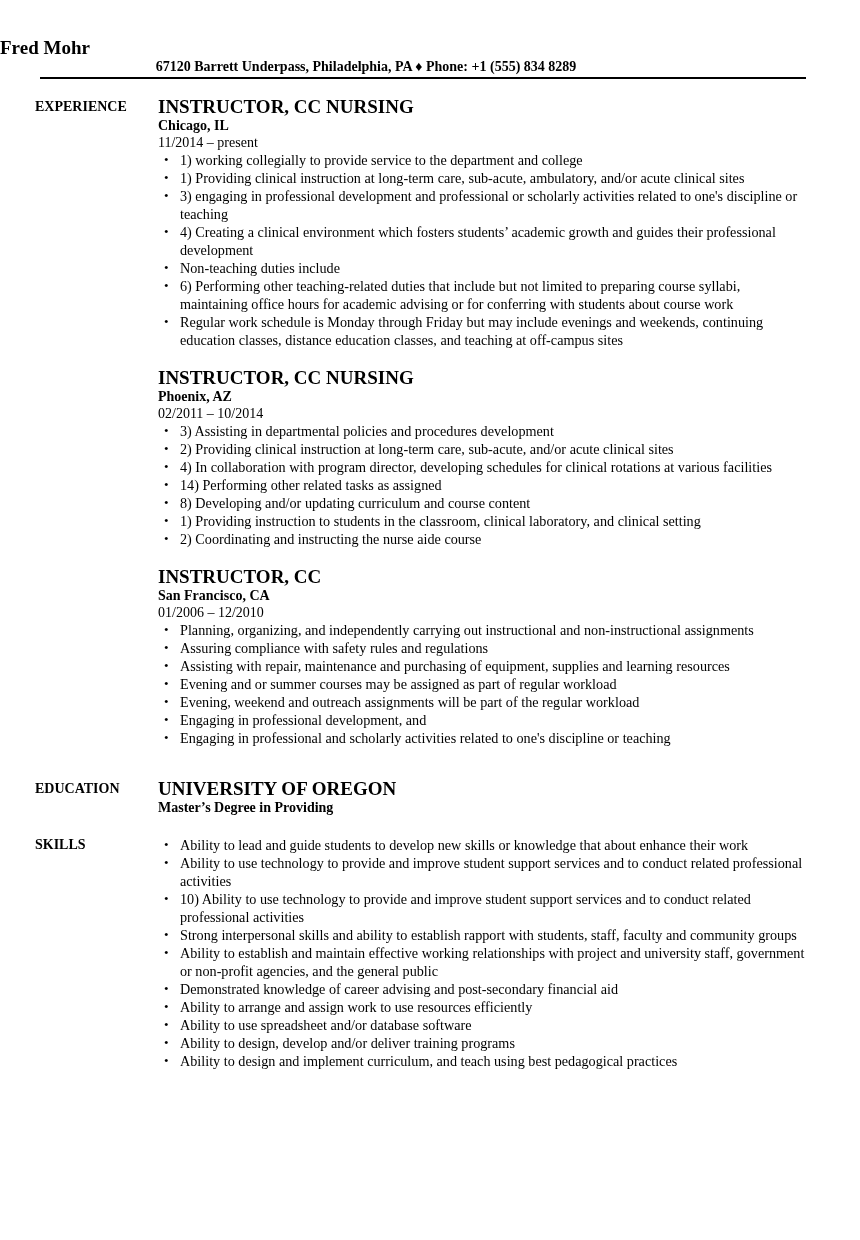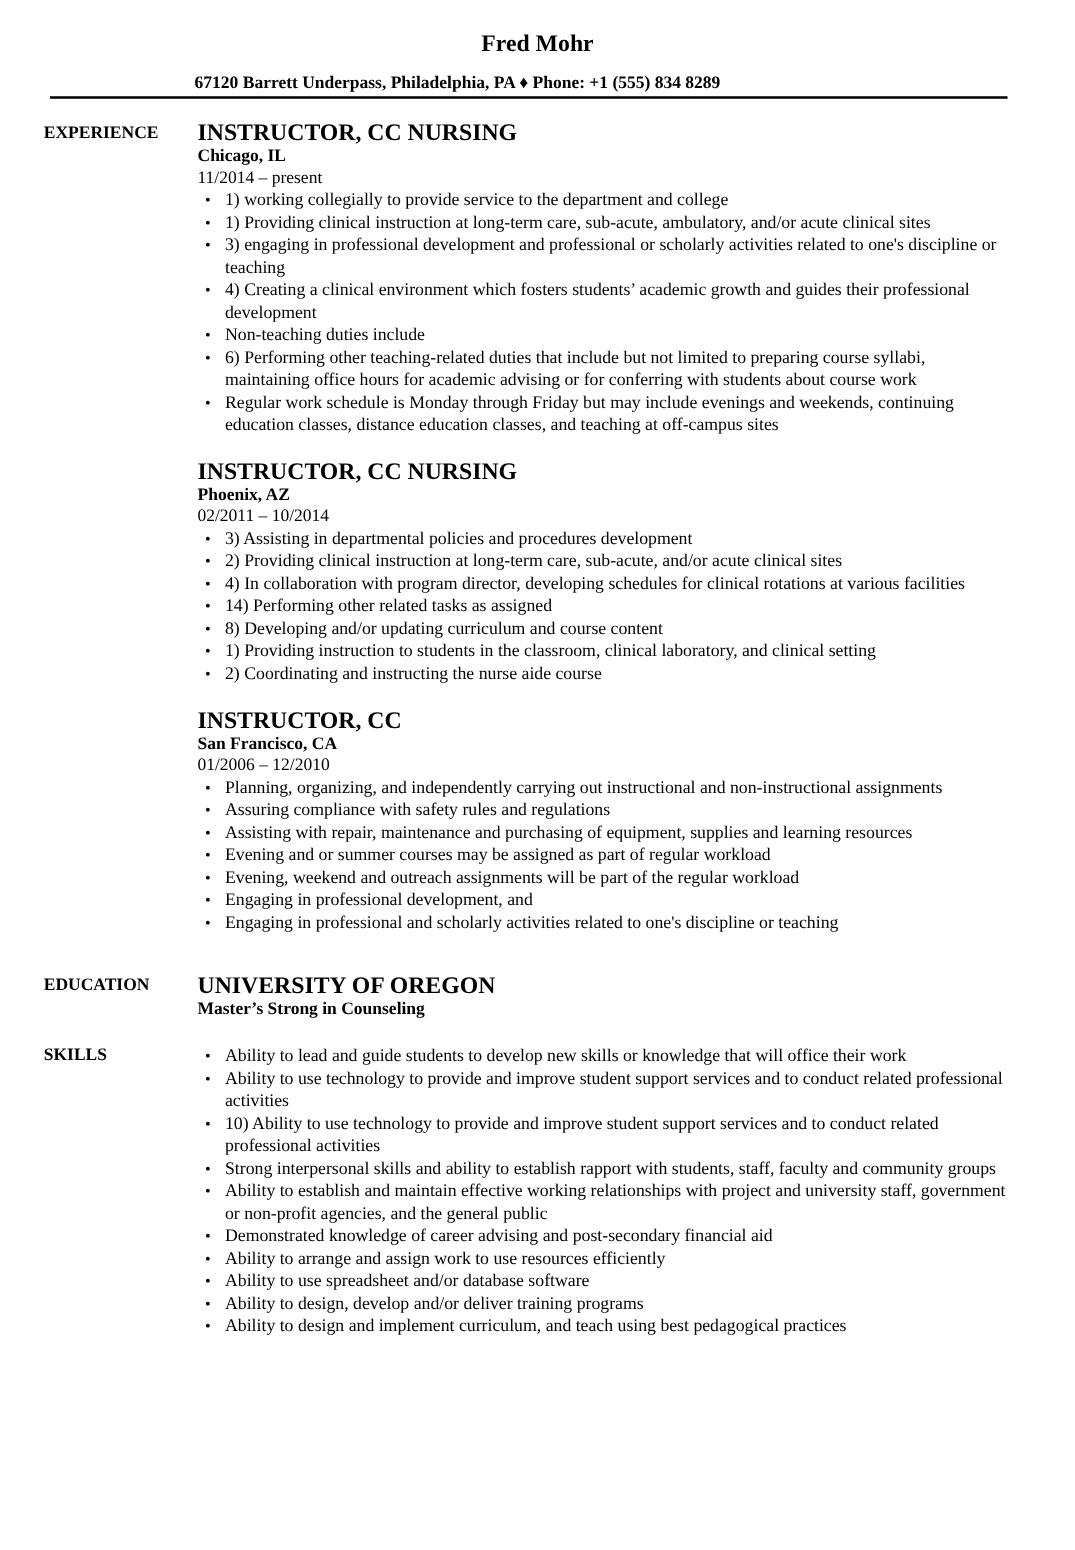--- a/index.html
+++ b/index.html
@@ -3,21 +3,21 @@
 <meta charset="utf-8">
 <style>
   html, body { margin: 0; padding: 0; background: #ffffff; }
   body {
     width: 860px; height: 1240px; position: relative; overflow: hidden;
     font-family: "Liberation Serif", "DejaVu Serif", serif;
     color: #000000;
   }
   .header { position: absolute; left: 0; top: 0; width: 860px; }
   .name {
-    position: absolute; top: 24px; left: 0; width: 860px; text-align: center;
+    position: absolute; top: 36px; left: 0; width: 860px; 
     font-weight: bold; font-size: 19px; line-height: 24px;
   }
   .contact {
     position: absolute; top: 58px; left: 0; width: 732px; text-align: center;
     font-weight: bold; font-size: 14px; line-height: 18px;
   }
   .rule {
     position: absolute; top: 77px; left: 40px; width: 766px; height: 2px; background: #000;
   }
   .section { position: absolute; left: 0; width: 860px; }
@@ -96,29 +96,29 @@
       </ul>
     </div>
 
   </div>
 </div>
 
 <div class="section" style="top:780px;">
   <div class="section-label">EDUCATION</div>
   <div class="section-body">
     <div class="school">UNIVERSITY OF OREGON</div>
-    <div class="degree">Master’s Strong in Counseling</div>
+    <div class="degree">Master’s Degree in Providing</div>
   </div>
 </div>
 
 <div class="section" style="top:836px;">
   <div class="section-label">SKILLS</div>
   <div class="section-body">
     <ul>
-      <li>Ability to lead and guide students to develop new skills or knowledge that will office their work</li>
+      <li>Ability to lead and guide students to develop new skills or knowledge that about enhance their work</li>
       <li>Ability to use technology to provide and improve student support services and to conduct related professional activities</li>
       <li>10) Ability to use technology to provide and improve student support services and to conduct related professional activities</li>
       <li>Strong interpersonal skills and ability to establish rapport with students, staff, faculty and community groups</li>
       <li>Ability to establish and maintain effective working relationships with project and university staff, government or non-profit agencies, and the general public</li>
       <li>Demonstrated knowledge of career advising and post-secondary financial aid</li>
       <li>Ability to arrange and assign work to use resources efficiently</li>
       <li>Ability to use spreadsheet and/or database software</li>
       <li>Ability to design, develop and/or deliver training programs</li>
       <li>Ability to design and implement curriculum, and teach using best pedagogical practices</li>
     </ul>

